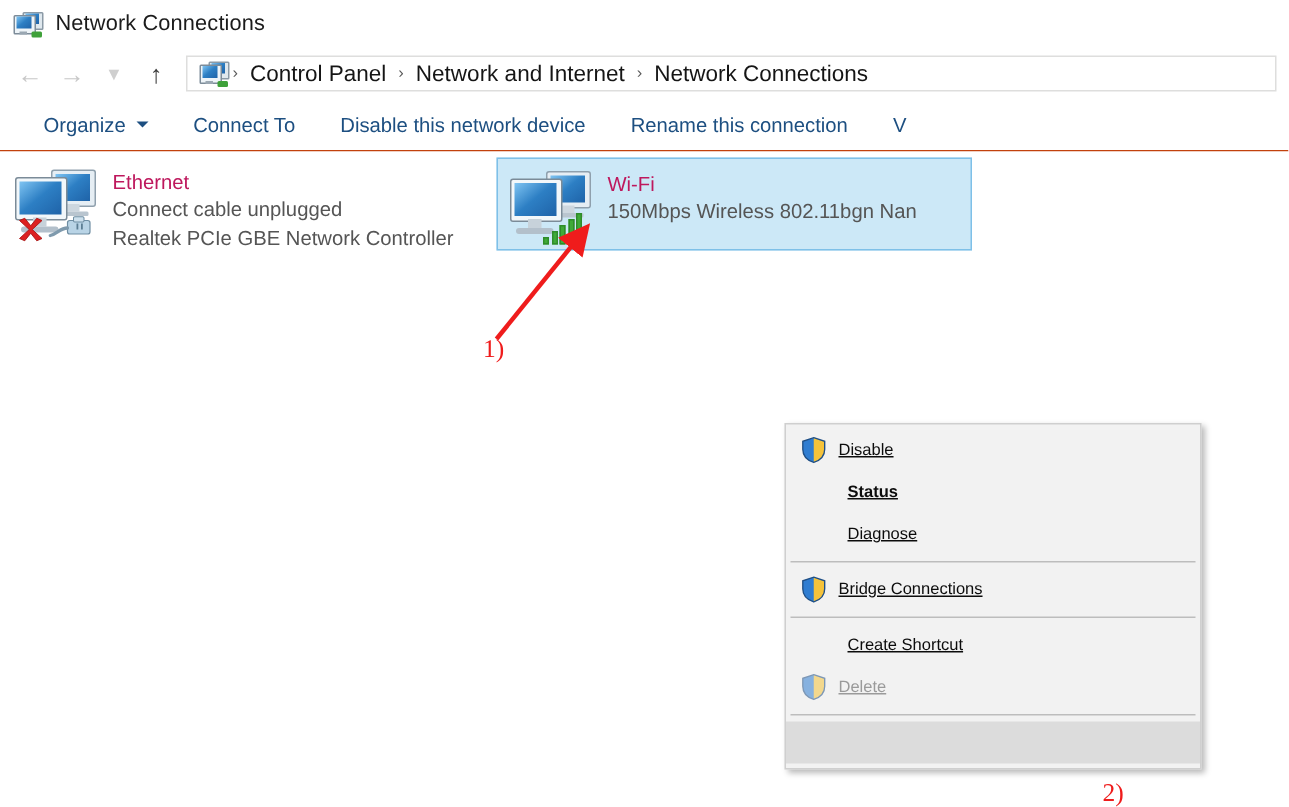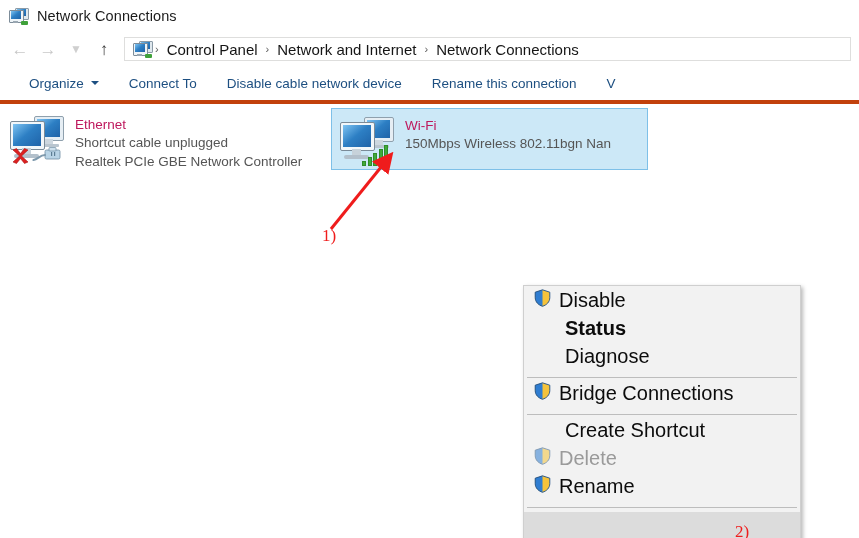--- a/index.html
+++ b/index.html
@@ -93,21 +93,21 @@
     padding: 0 1px;
     user-select: none;
   }
 
   
   #toolbar {
     height: 34px;
     display: flex;
     align-items: center;
     background: #ffffff;
-    border-bottom: 4px solid #c2410c;
+    border-bottom: 1px solid #c2410c;
     padding-left: 14px;
     overflow: hidden;
     white-space: nowrap;
   }
   .tb-item {
     font-size: 13.5px;
     color: #1d4f81;
     padding: 0 15px;
     white-space: nowrap;
     display: flex;
@@ -190,25 +190,27 @@
     background: #f2f2f2;
     border: 1px solid #cfcfcf;
     box-shadow: 2px 2px 4px rgba(0,0,0,0.28);
     padding: 3px 0 3px 0;
     box-sizing: border-box;
     z-index: 30;
   }
   .mi {
     height: 28px;
     display: flex;
+    align-items: center;
     padding-left: 10px;
-    font-size: 20px;
+    font-size: 11px;
     color: #0c0c0c;
     position: relative;
     white-space: nowrap;
+    text-decoration: underline;
   }
   .mi.bold { font-weight: bold; }
   .mi.disabled { color: #9a9a9a; }
   .mi.hover { background: #dcdcdc; }
   .mi .mi-label { margin-left: 8px; }
   .mi .noshield { margin-left: 31px; }
   .msep {
     height: 1px;
     background: #bdbdbd;
     margin: 4px 3px 4px 3px;
@@ -270,21 +272,21 @@
     <span class="crumb">Network Connections</span>
   </div>
 </div>
 
 <div id="toolbar">
   <div class="tb-item">
     <span>Organize</span>
     <span class="tb-caret"></span>
   </div>
   <div class="tb-item">Connect To</div>
-  <div class="tb-item">Disable cable network device</div>
+  <div class="tb-item">Disable this network device</div>
   <div class="tb-item">Rename this connection</div>
   <div class="tb-item">V</div>
 </div>
 
 <div id="content">
 
   <div class="conn-tile" style="left:2px; top:4px; width:322px; height:62px;">
     <span class="neticon" style="width:58px;height:50px;">
       <span class="mon-back" style="left:26px;top:2px;width:28px;height:23px;background:#e6eef4;border:1px solid #8fa0ad;border-radius:2px;"></span>
       <span class="screen" style="left:28.5px;top:4.5px;width:23px;height:18px;"></span>
@@ -302,21 +304,21 @@
       <svg class="cable" viewBox="0 0 30 17">
         <rect x="13" y="3" width="15" height="9" rx="1.5" fill="#b9d4e6" stroke="#6f8ea3" stroke-width="0.8"></rect>
         <rect x="17" y="0.5" width="7" height="3.5" rx="0.8" fill="#cde0ed" stroke="#6f8ea3" stroke-width="0.7"></rect>
         <path d="M13 8 C8 8 6 12 1.5 13" stroke="#7f9aad" stroke-width="2.2" fill="none" stroke-linecap="round"></path>
         <rect x="19" y="5" width="1.2" height="4" fill="#5d7e94"></rect>
         <rect x="22" y="5" width="1.2" height="4" fill="#5d7e94"></rect>
       </svg>
     </span>
     <div class="conn-text">
       <div class="conn-name">Ethernet</div>
-      <div class="conn-status">Shortcut cable unplugged</div>
+      <div class="conn-status">Connect cable unplugged</div>
       <div class="conn-adapter">Realtek PCIe GBE Network Controller</div>
     </div>
   </div>
 
   <div class="conn-tile selected" style="left:331px; top:4px; width:317px; height:62px;">
     <span class="neticon" style="width:58px;height:50px;">
       <span class="mon-back" style="left:26px;top:2px;width:28px;height:23px;background:#e6eef4;border:1px solid #8fa0ad;border-radius:2px;"></span>
       <span class="screen" style="left:28.5px;top:4.5px;width:23px;height:18px;"></span>
       <span style="position:absolute;left:36px;top:25px;width:9px;height:5px;background:#cdd7df;"></span>
       <span style="position:absolute;left:30px;top:30px;width:21px;height:3px;background:#b9c5cf;border-radius:1px;"></span>
@@ -378,28 +380,20 @@
 
     <div class="mi disabled">
       <svg class="shield dim" viewBox="0 0 17 18">
         <path d="M8.5 0.8 L15.8 3.2 V8.5 C15.8 13 12.6 16 8.5 17.3 C4.4 16 1.2 13 1.2 8.5 V3.2 Z" fill="#f5c33b"></path>
         <path d="M8.5 0.8 L1.2 3.2 V8.5 C1.2 13 4.4 16 8.5 17.3 Z" fill="#2f7dd1"></path>
         <path d="M8.5 0.8 L15.8 3.2 V8.5 C15.8 13 12.6 16 8.5 17.3 C4.4 16 1.2 13 1.2 8.5 V3.2 Z" fill="none" stroke="#1f4f86" stroke-width="0.9"></path>
       </svg>
       <span class="mi-label">Delete</span>
     </div>
 
-    <div class="mi">
-      <svg class="shield" viewBox="0 0 17 18">
-        <path d="M8.5 0.8 L15.8 3.2 V8.5 C15.8 13 12.6 16 8.5 17.3 C4.4 16 1.2 13 1.2 8.5 V3.2 Z" fill="#f5c33b"></path>
-        <path d="M8.5 0.8 L1.2 3.2 V8.5 C1.2 13 4.4 16 8.5 17.3 Z" fill="#2f7dd1"></path>
-        <path d="M8.5 0.8 L15.8 3.2 V8.5 C15.8 13 12.6 16 8.5 17.3 C4.4 16 1.2 13 1.2 8.5 V3.2 Z" fill="none" stroke="#1f4f86" stroke-width="0.9"></path>
-      </svg>
-      <span class="mi-label">Rename</span>
-    </div>
 
     <div class="msep"></div>
 
     <div class="mi hover">
       
       
     </div>
 
   </div>
 

